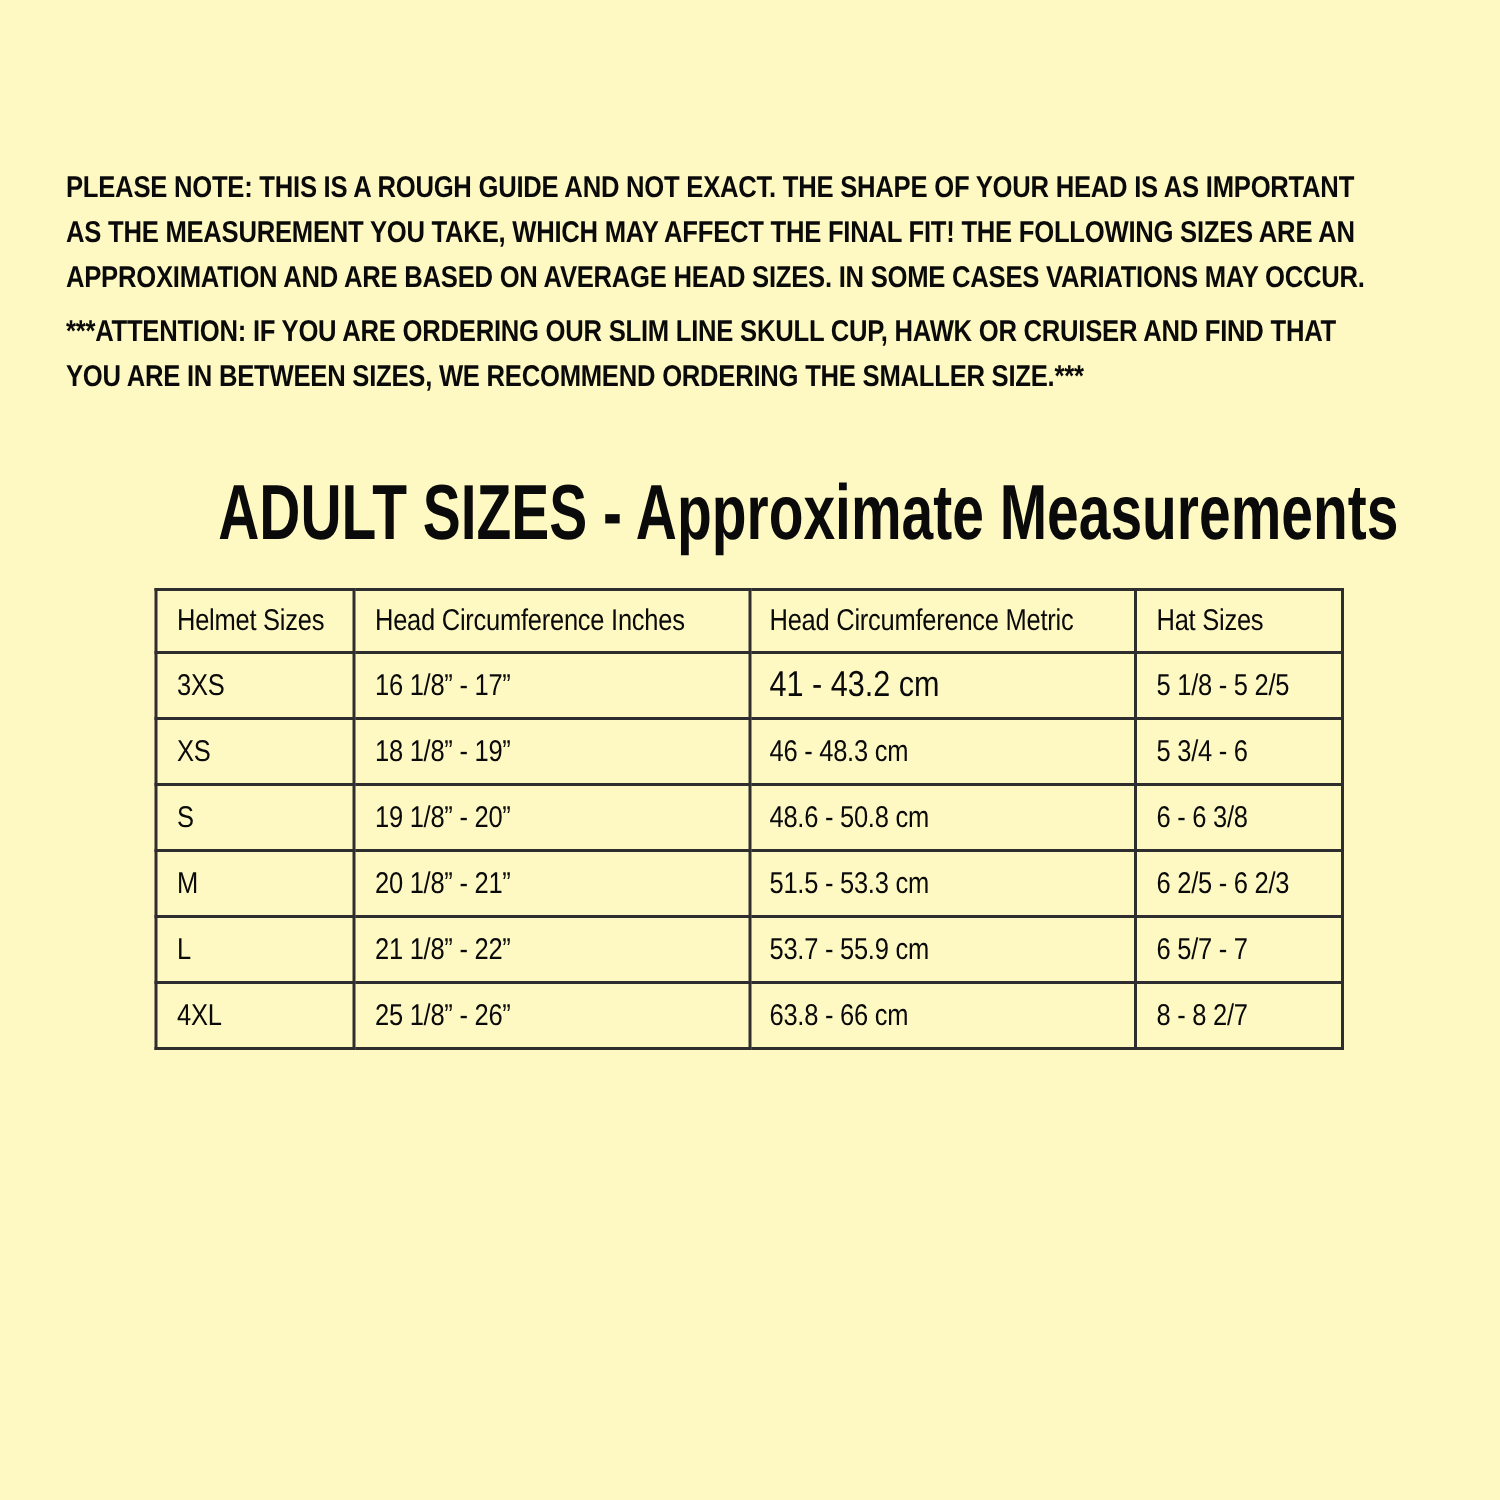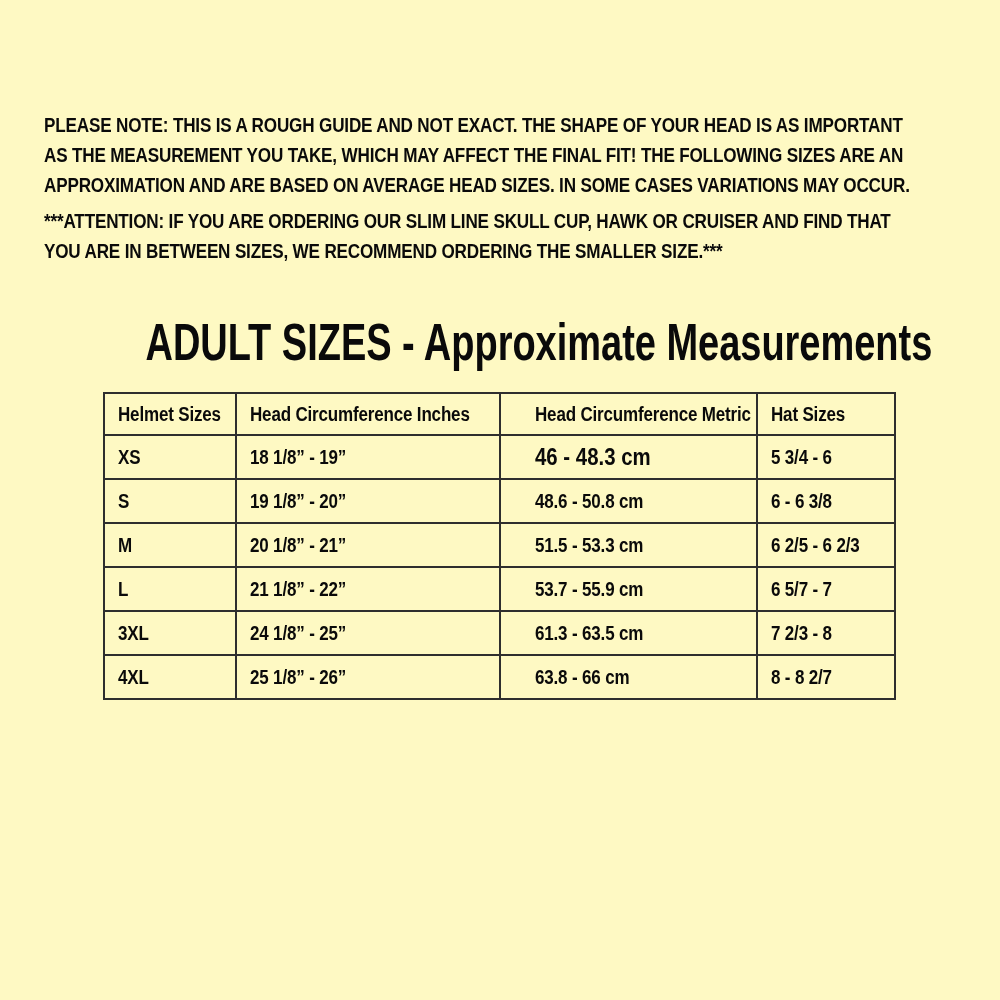--- a/index.html
+++ b/index.html
@@ -63,28 +63,28 @@
     width: 793px;
     border-collapse: collapse;
     table-layout: fixed;
   }
   .size-table th,
   .size-table td {
     border: 2px solid #2e2e2e;
     text-align: left;
     vertical-align: middle;
     padding: 0 4px 0 13px;
-    font-weight: bold;
+    font-weight: normal;
     font-size: 20px;
     color: #0a0a0a;
     overflow: hidden;
   }
   .size-table th { height: 40px; }
   .size-table td { height: 42px; }
-  .size-table td.col-metric, .size-table th.col-metric { padding-left: 34px; margin-top: 48px; }
+  .size-table td.col-metric, .size-table th.col-metric { padding-left: 12px; margin-top: 48px; }
   .size-table .cond {
     display: inline-block;
     transform: scaleX(0.85);
     transform-origin: left center;
     white-space: nowrap;
     letter-spacing: -0.2px;
   }
   
   .size-table tbody tr:first-child td.col-metric .cond {
     font-size: 24px;
@@ -125,20 +125,26 @@
     <thead>
       <tr>
         <th class="col-helmet"><span class="cond">Helmet Sizes</span></th>
         <th class="col-inches"><span class="cond">Head Circumference Inches</span></th>
         <th class="col-metric"><span class="cond">Head Circumference Metric</span></th>
         <th class="col-hat"><span class="cond">Hat Sizes</span></th>
       </tr>
     </thead>
     <tbody>
       <tr>
+        <td class="col-helmet"><span class="cond">3XS</span></td>
+        <td class="col-inches"><span class="cond">16 1/8” - 17”</span></td>
+        <td class="col-metric"><span class="cond">41 - 43.2 cm</span></td>
+        <td class="col-hat"><span class="cond">5 1/8 - 5 2/5</span></td>
+      </tr>
+      <tr>
         <td class="col-helmet"><span class="cond">XS</span></td>
         <td class="col-inches"><span class="cond">18 1/8” - 19”</span></td>
         <td class="col-metric"><span class="cond">46 - 48.3 cm</span></td>
         <td class="col-hat"><span class="cond">5 3/4 - 6</span></td>
       </tr>
       <tr>
         <td class="col-helmet"><span class="cond">S</span></td>
         <td class="col-inches"><span class="cond">19 1/8” - 20”</span></td>
         <td class="col-metric"><span class="cond">48.6 - 50.8 cm</span></td>
         <td class="col-hat"><span class="cond">6 - 6 3/8</span></td>
@@ -149,26 +155,20 @@
         <td class="col-metric"><span class="cond">51.5 - 53.3 cm</span></td>
         <td class="col-hat"><span class="cond">6 2/5 - 6 2/3</span></td>
       </tr>
       <tr>
         <td class="col-helmet"><span class="cond">L</span></td>
         <td class="col-inches"><span class="cond">21 1/8” - 22”</span></td>
         <td class="col-metric"><span class="cond">53.7 - 55.9 cm</span></td>
         <td class="col-hat"><span class="cond">6 5/7 - 7</span></td>
       </tr>
       <tr>
-        <td class="col-helmet"><span class="cond">3XL</span></td>
-        <td class="col-inches"><span class="cond">24 1/8” - 25”</span></td>
-        <td class="col-metric"><span class="cond">61.3 - 63.5 cm</span></td>
-        <td class="col-hat"><span class="cond">7 2/3 - 8</span></td>
-      </tr>
-      <tr>
         <td class="col-helmet"><span class="cond">4XL</span></td>
         <td class="col-inches"><span class="cond">25 1/8” - 26”</span></td>
         <td class="col-metric"><span class="cond">63.8 - 66 cm</span></td>
         <td class="col-hat"><span class="cond">8 - 8 2/7</span></td>
       </tr>
     </tbody>
   </table>
 
 </div>
 

